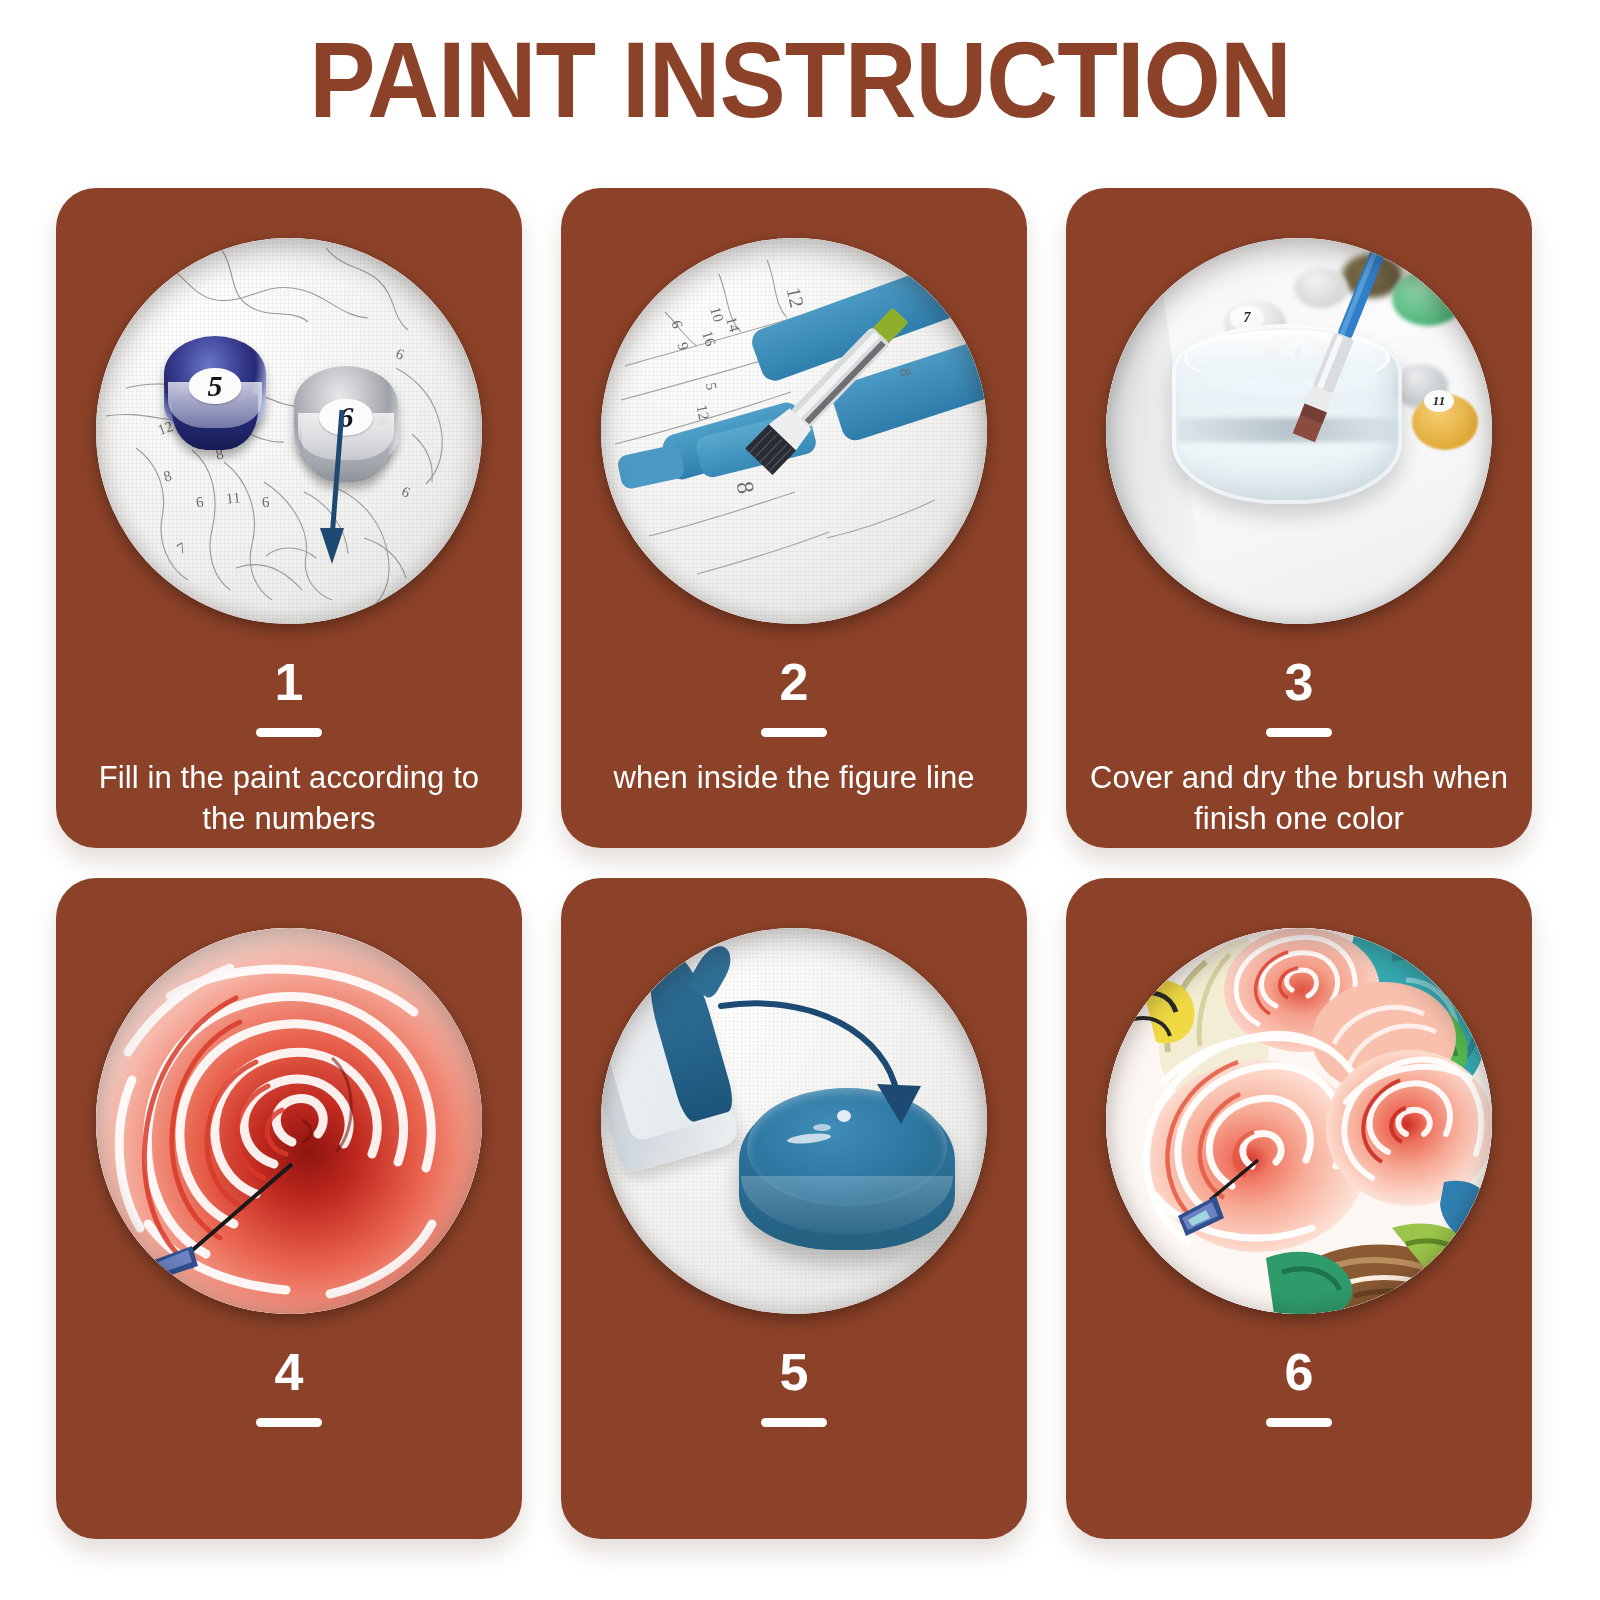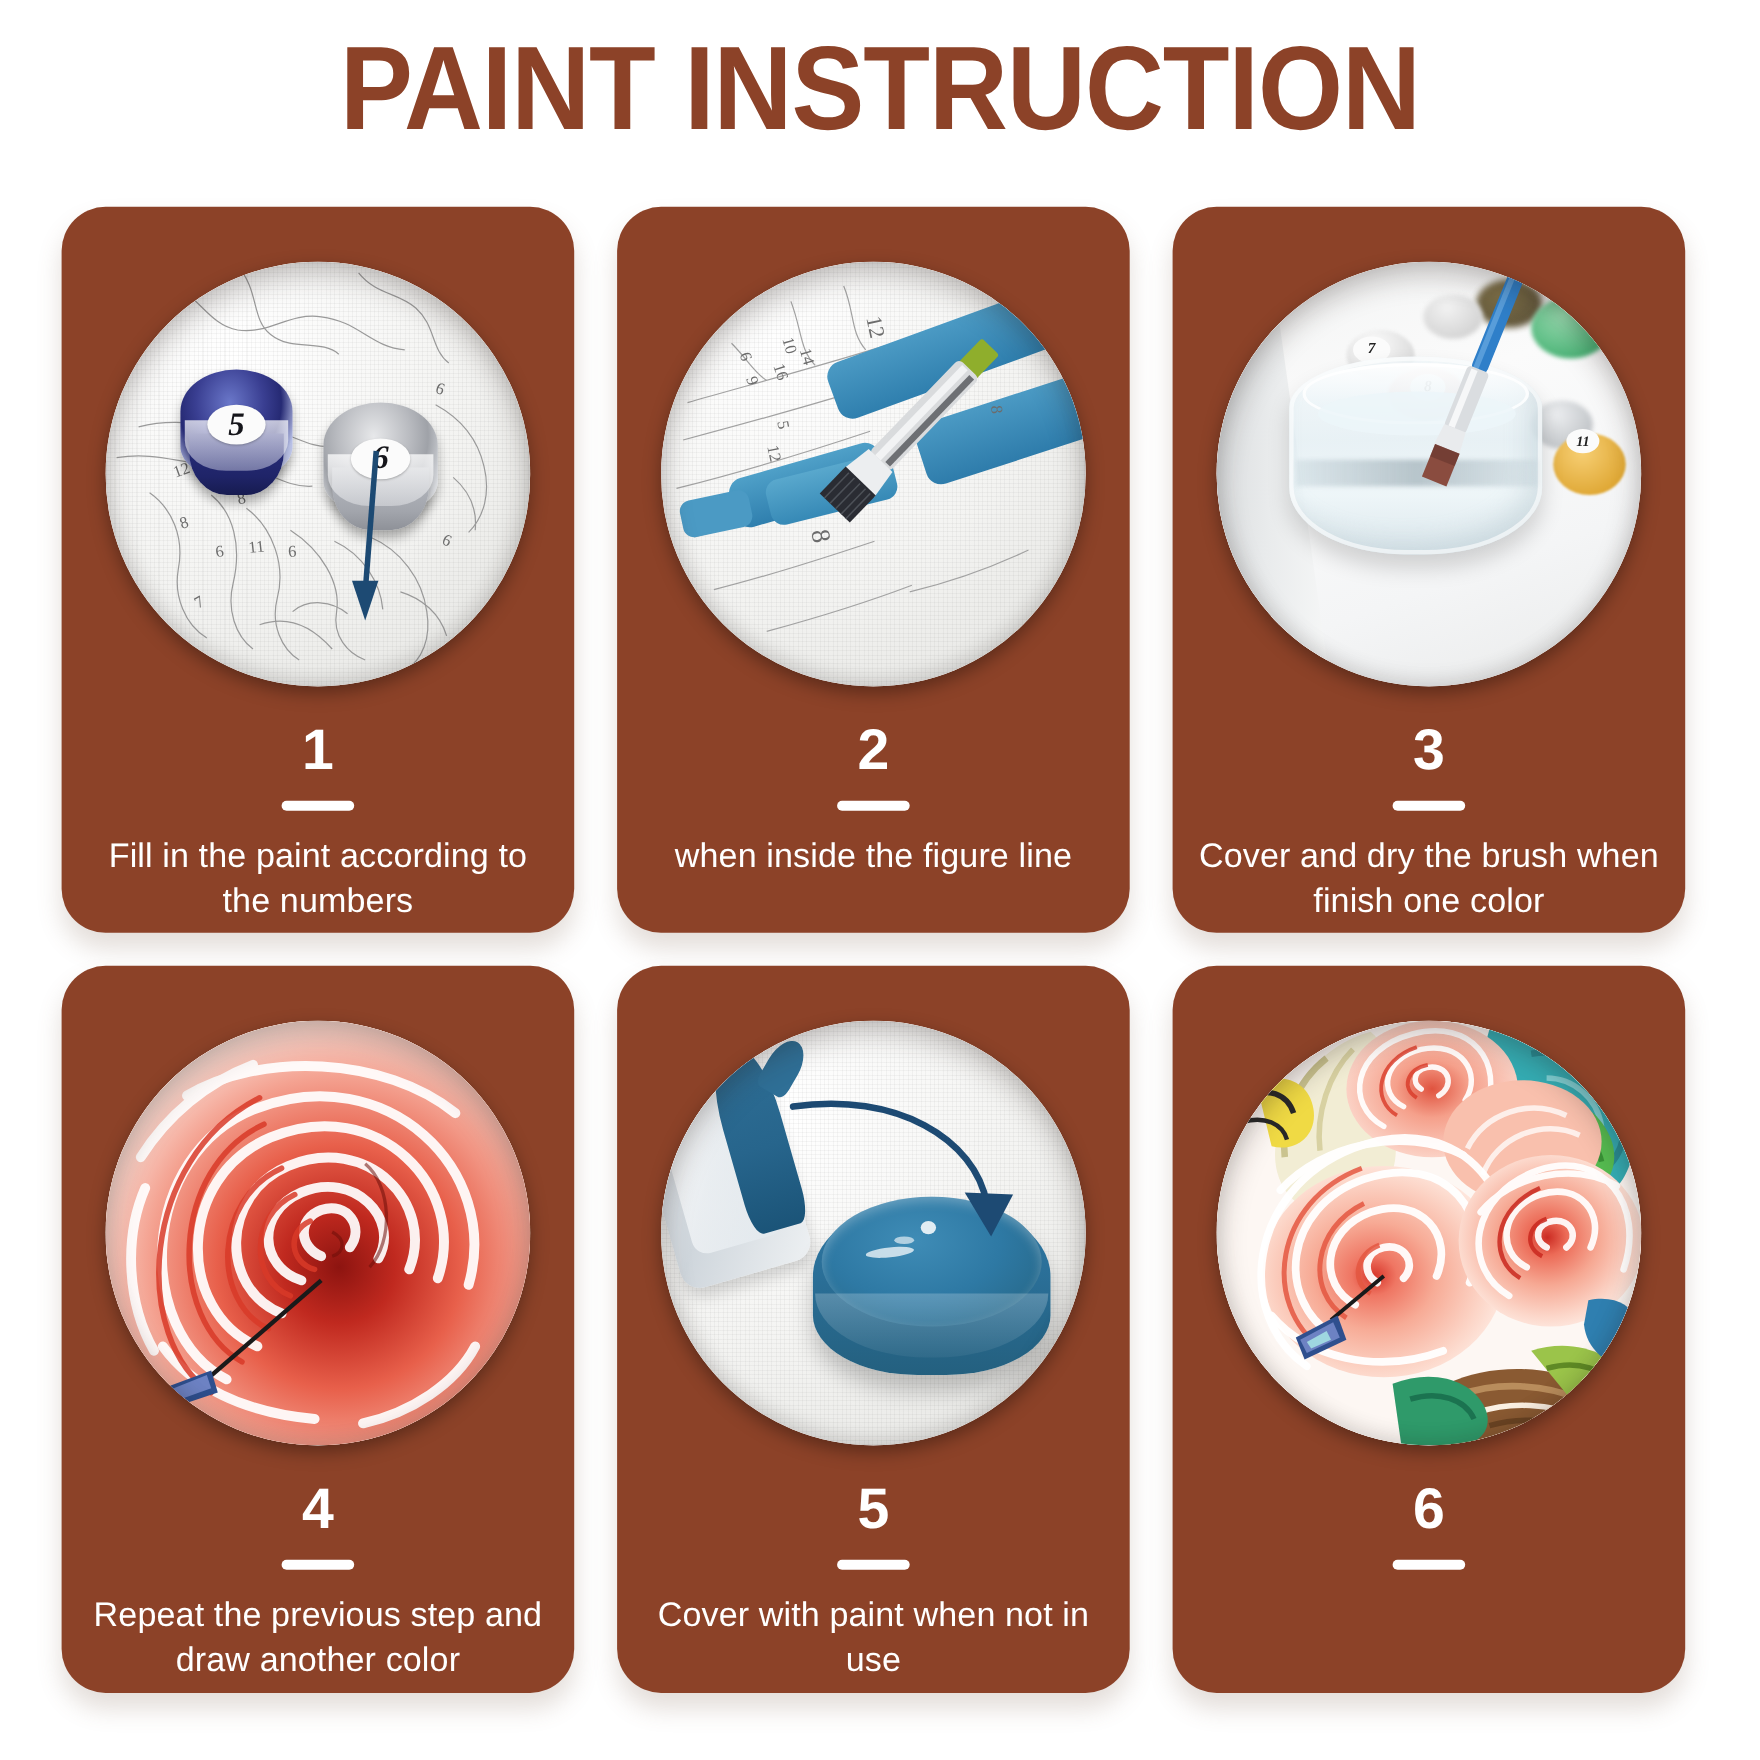--- a/index.html
+++ b/index.html
@@ -407,21 +407,20 @@
             <line x1="92" y1="326" x2="196" y2="236"></line>
           </g>
           <path d="M58 332 L96 318 L102 338 L66 350 Z" fill="#2f4f8e"></path>
           <path d="M62 334 L92 322 L96 334 L68 344 Z" fill="#6d82c3"></path>
         </svg>
         <div class="vignette"></div>
       </div>
     </div>
     <div class="step-num">4</div>
     <div class="rule"></div>
-    <div class="caption">Repeat the previous step and draw another color</div>
   </div>
 
   <div class="card">
     <div class="photo-wrap">
       <div class="photo">
         <div class="canvas-paper"></div>
 
         <div style="position:absolute;left:-6px;top:44px;width:122px;height:190px;
              border-radius:18px;transform:rotate(-16deg);
              background:linear-gradient(120deg,#e9ecef 0%, #cfd6dc 45%, #eef1f3 100%);
@@ -458,21 +457,20 @@
 
         <svg class="outline" viewBox="0 0 386 386">
           <path d="M120 78 C214 64 286 108 296 166" fill="none" stroke="#1d4a73" stroke-width="6" stroke-linecap="round"></path>
           <polygon points="300 196 276 156 320 158" fill="#1d4a73"></polygon>
         </svg>
         <div class="vignette"></div>
       </div>
     </div>
     <div class="step-num">5</div>
     <div class="rule"></div>
-    <div class="caption">Cover with paint when not in use</div>
   </div>
 
   <div class="card">
     <div class="photo-wrap">
       <div class="photo">
         <div style="position:absolute;inset:0;background:#fbf6f2;"></div>
         <svg class="outline" viewBox="0 0 386 386">
           <defs>
             <radialGradient id="r1" cx="46%" cy="52%" r="58%">
               <stop offset="0%" stop-color="#d7352a"></stop>

